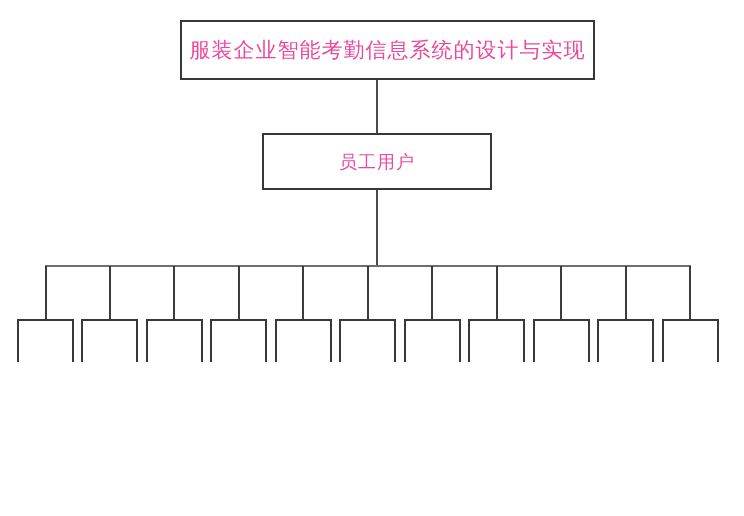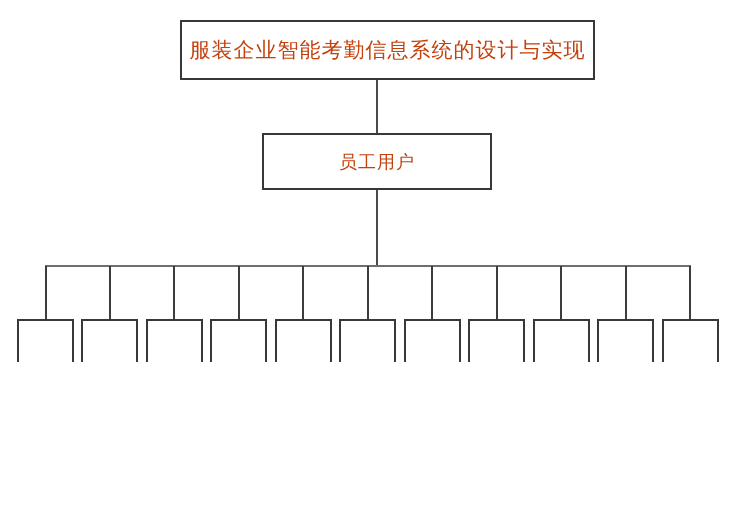--- a/index.html
+++ b/index.html
@@ -6,21 +6,21 @@
     margin: 0;
     padding: 0;
     background: #ffffff;
   }
   .canvas {
     position: relative;
     width: 744px;
     height: 362px;
     background: #ffffff;
     font-family: "Liberation Serif", "DejaVu Serif", serif;
-    color: #c2410c;
+    color: #ec4899;
     overflow: hidden;
   }
   .node {
     position: absolute;
     background: #ffffff;
     border: 2px solid #383838;
     box-sizing: border-box;
     display: flex;
     align-items: center;
     justify-content: center;

